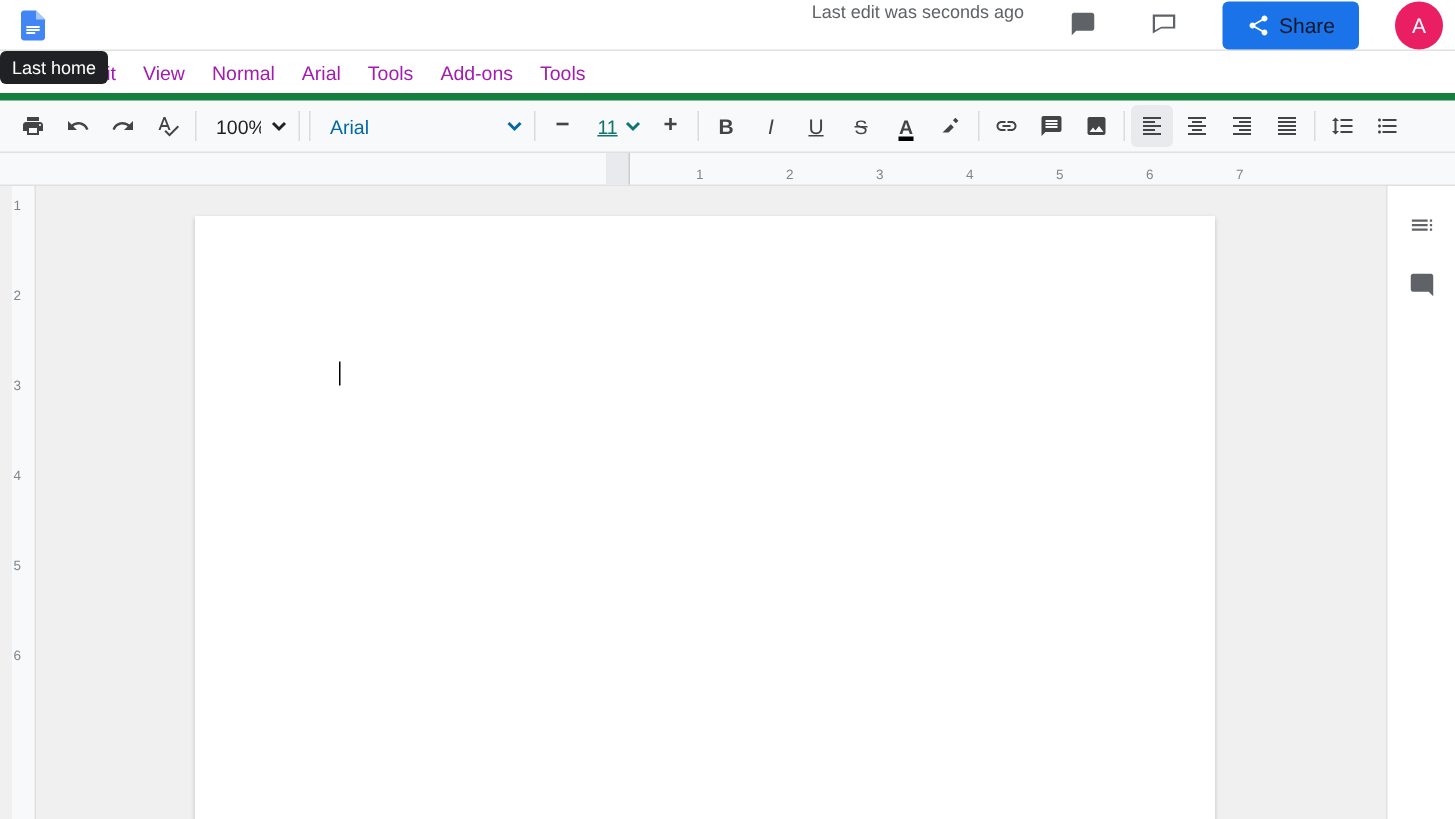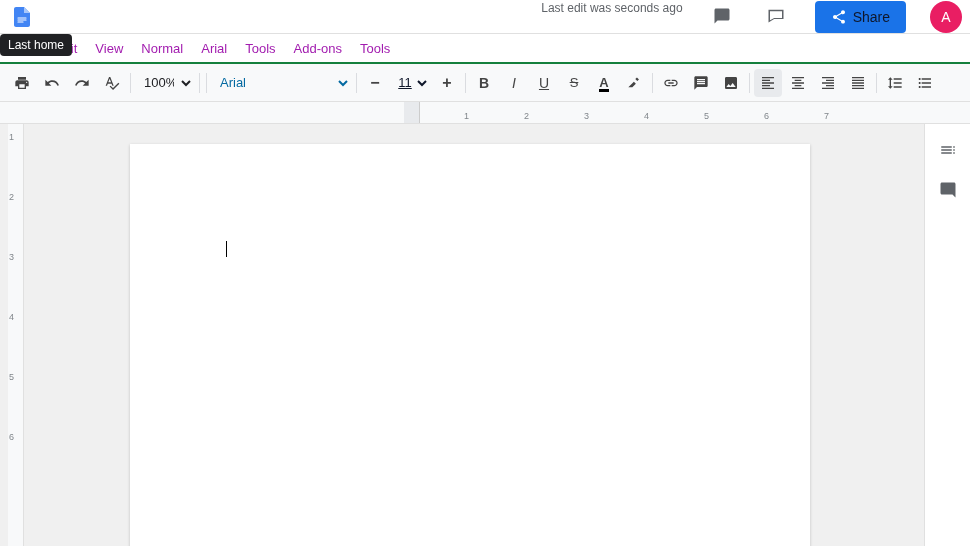--- a/index.html
+++ b/index.html
@@ -56,40 +56,40 @@
     }
     .menu-item {
       font-size: 13px; color: #a21caf; padding: 4px 8px; cursor: pointer;
       border-radius: 4px;
     }
 
     
     #toolbar {
       display: flex; align-items: center; height: 40px; background: #f8f9fa;
       padding: 0 8px; gap: 2px; border-bottom: 1px solid #e0e0e0;
-      border-top: 2px solid #15803d; flex-wrap: nowrap; overflow: hidden;
+      border-top: 5px solid #15803d; flex-wrap: nowrap; overflow: hidden;
     }
     .toolbar-btn {
       display: flex; align-items: center; justify-content: center;
       width: 28px; height: 28px; border-radius: 4px; cursor: pointer;
       color: #444; font-size: 14px; border: none; background: transparent;
       flex-shrink: 0;
     }
     .toolbar-btn.active { background: #e8eaed; }
     .toolbar-separator {
       width: 1px; height: 20px; background: #dadce0; margin: 0 2px; flex-shrink: 0;
     }
     #font-name-select {
       font-size: 13px; border: 1px solid transparent; border-radius: 4px;
       padding: 2px 4px; cursor: pointer; background: transparent; color: #0369a1;
       min-width: 80px; height: 28px;
     }
     #font-size-select {
       font-size: 13px; border: 1px solid transparent; border-radius: 4px;
-      padding: 2px 2px; cursor: pointer; background: transparent; color: #0f172a;
+      padding: 2px 2px; cursor: pointer; background: transparent; color: #0f766e;
       width: 40px; height: 28px; text-align: center; text-decoration: underline;
     }
     .zoom-select {
       font-size: 13px; border: 1px solid transparent; border-radius: 4px;
       padding: 2px 4px; cursor: pointer; background: transparent; color: #202124;
       width: 60px; height: 28px;
     }
 
     
     #docs-home-tooltip {

